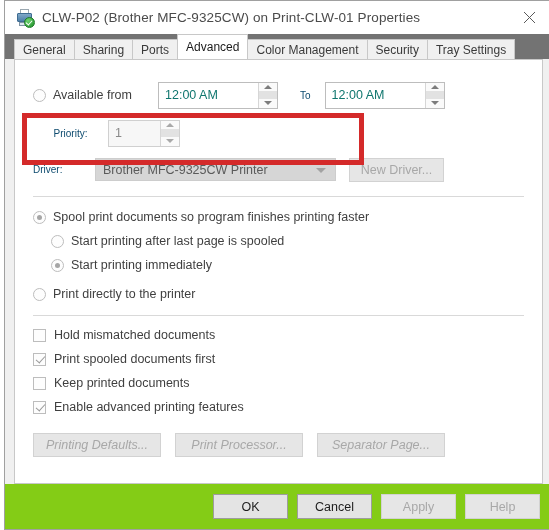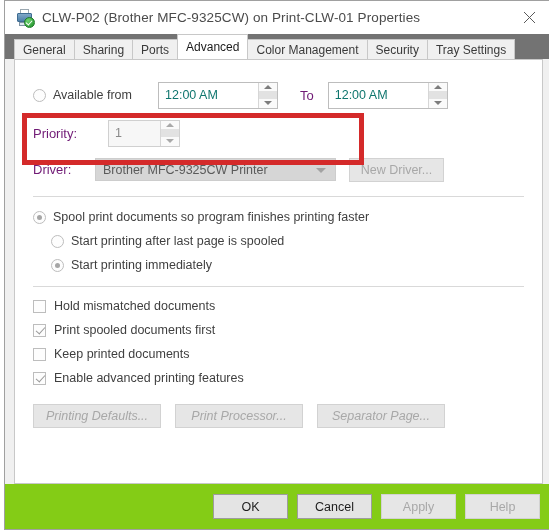--- a/index.html
+++ b/index.html
@@ -194,21 +194,21 @@
   .checkbox.checked .box::after {
     content: "";
     position: absolute;
     left: 3.5px; top: 0.5px;
     width: 4px; height: 8px;
     border: solid #9a9a9a;
     border-width: 0 1.6px 1.6px 0;
     transform: rotate(42deg);
   }
   .checkbox .lbl { font-size: 12.5px; color: #3f3f3f; }
-  .field-label { font-size: 13px; color: #701a75; }
+  .field-label { font-size: 10px; color: #0c4a6e; }
   .textbox {
     height: 27px;
     border: 1px solid #bdbdbd;
     background: #ffffff;
     box-sizing: border-box;
     display: flex;
     align-items: stretch;
   }
   .textbox .val {
     flex: 1 1 auto;
@@ -360,21 +360,21 @@
               </div>
             <div class="spin-sep"></div>
             <div>
                 <span class="arr down"></span>
               </div>
           </div>
         </div>
       </div>
 
       <div class="row" style="height:30px;margin-top:6px;">
-        <div class="field-label" style="width:75px;">Priority:</div>
+        <div class="field-label" style="width:75px;text-align:center;">Priority:</div>
         <div class="textbox" style="width:72px;background:#f7f7f7;border-color:#d0d0d0;">
           <div class="val" style="color:#8a8a8a;">1</div>
           <div class="spin">
             <div>
                 <span class="arr up" style="border-bottom-color:#a9a9a9;"></span>
               </div>
             <div class="spin-sep"></div>
             <div>
                 <span class="arr down" style="border-top-color:#a9a9a9;"></span>
               </div>
@@ -402,20 +402,26 @@
       <div class="row" style="height:22px;margin-top:2px;padding-left:18px;">
         <div class="radio">
           <span class="dot"></span>
           <span class="lbl">Start printing after last page is spooled</span>
         </div>
       </div>
       <div class="row" style="height:22px;margin-top:2px;padding-left:18px;">
         <div class="radio checked">
           <span class="dot"></span>
           <span class="lbl">Start printing immediately</span>
+        </div>
+      </div>
+      <div class="row" style="height:22px;margin-top:7px;">
+        <div class="radio">
+          <span class="dot"></span>
+          <span class="lbl">Print directly to the printer</span>
         </div>
       </div>
 
       <div class="hr" style="margin-top:10px;"></div>
 
       <div class="row" style="height:22px;margin-top:8px;">
         <div class="checkbox">
           <span class="box"></span>
           <span class="lbl">Hold mismatched documents</span>
         </div>

